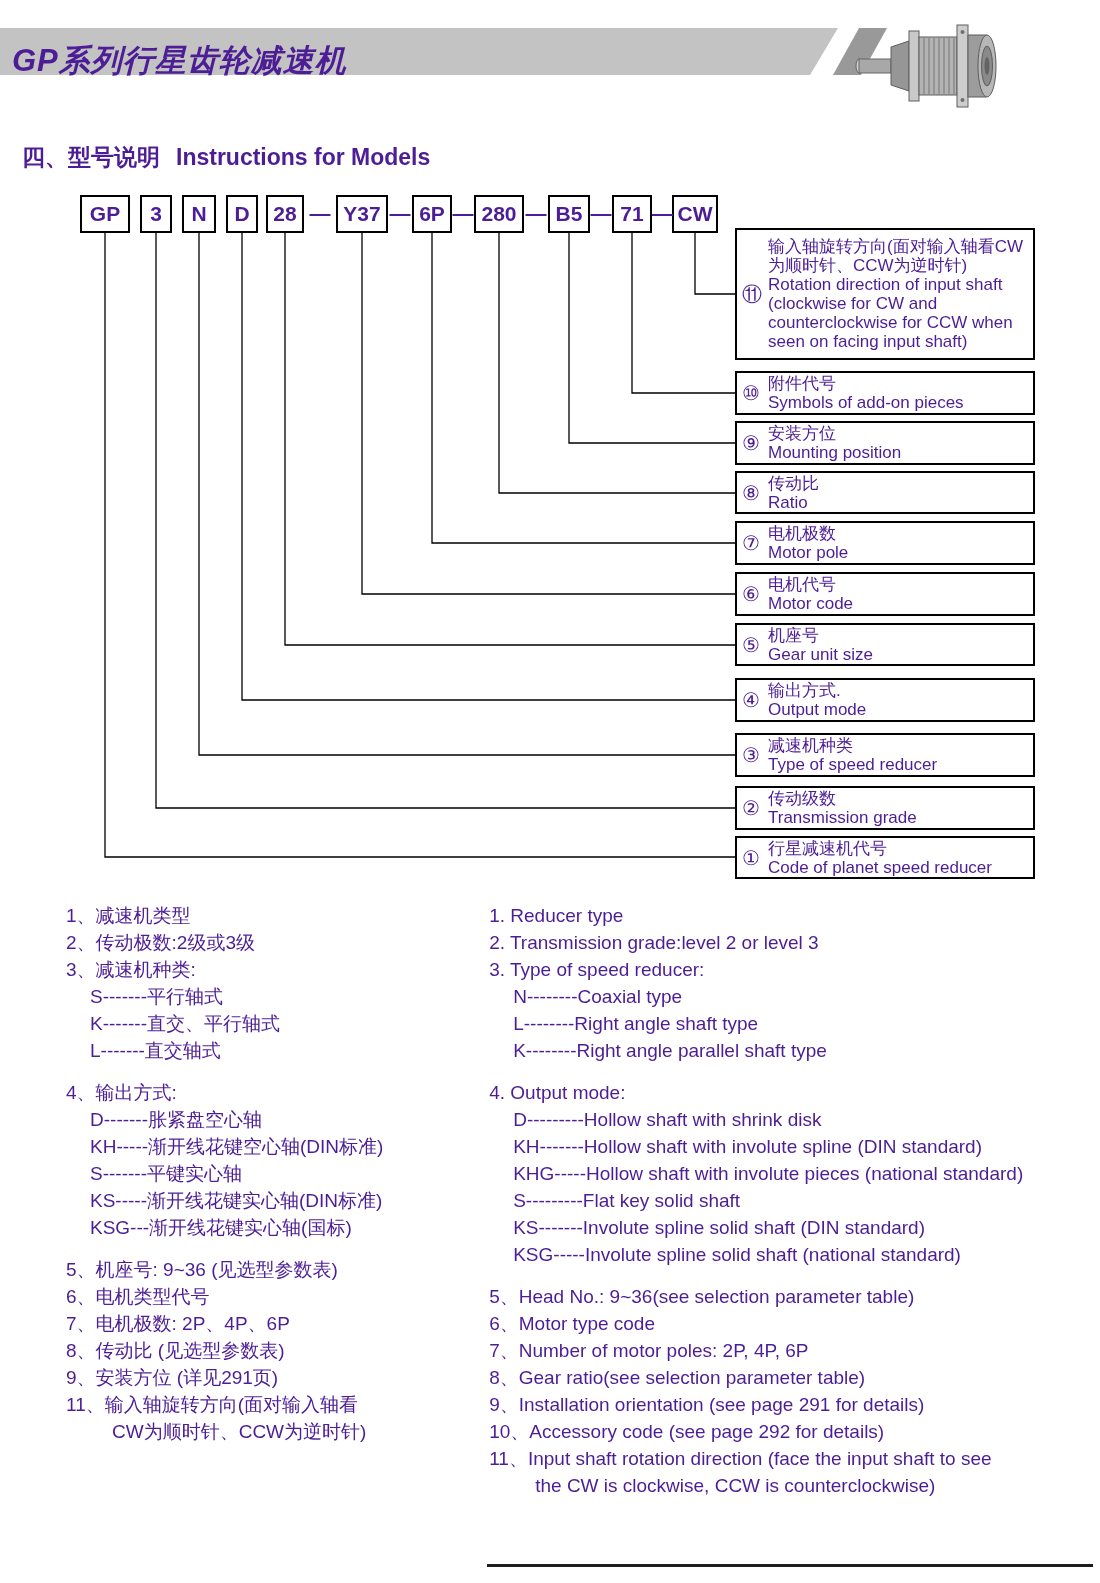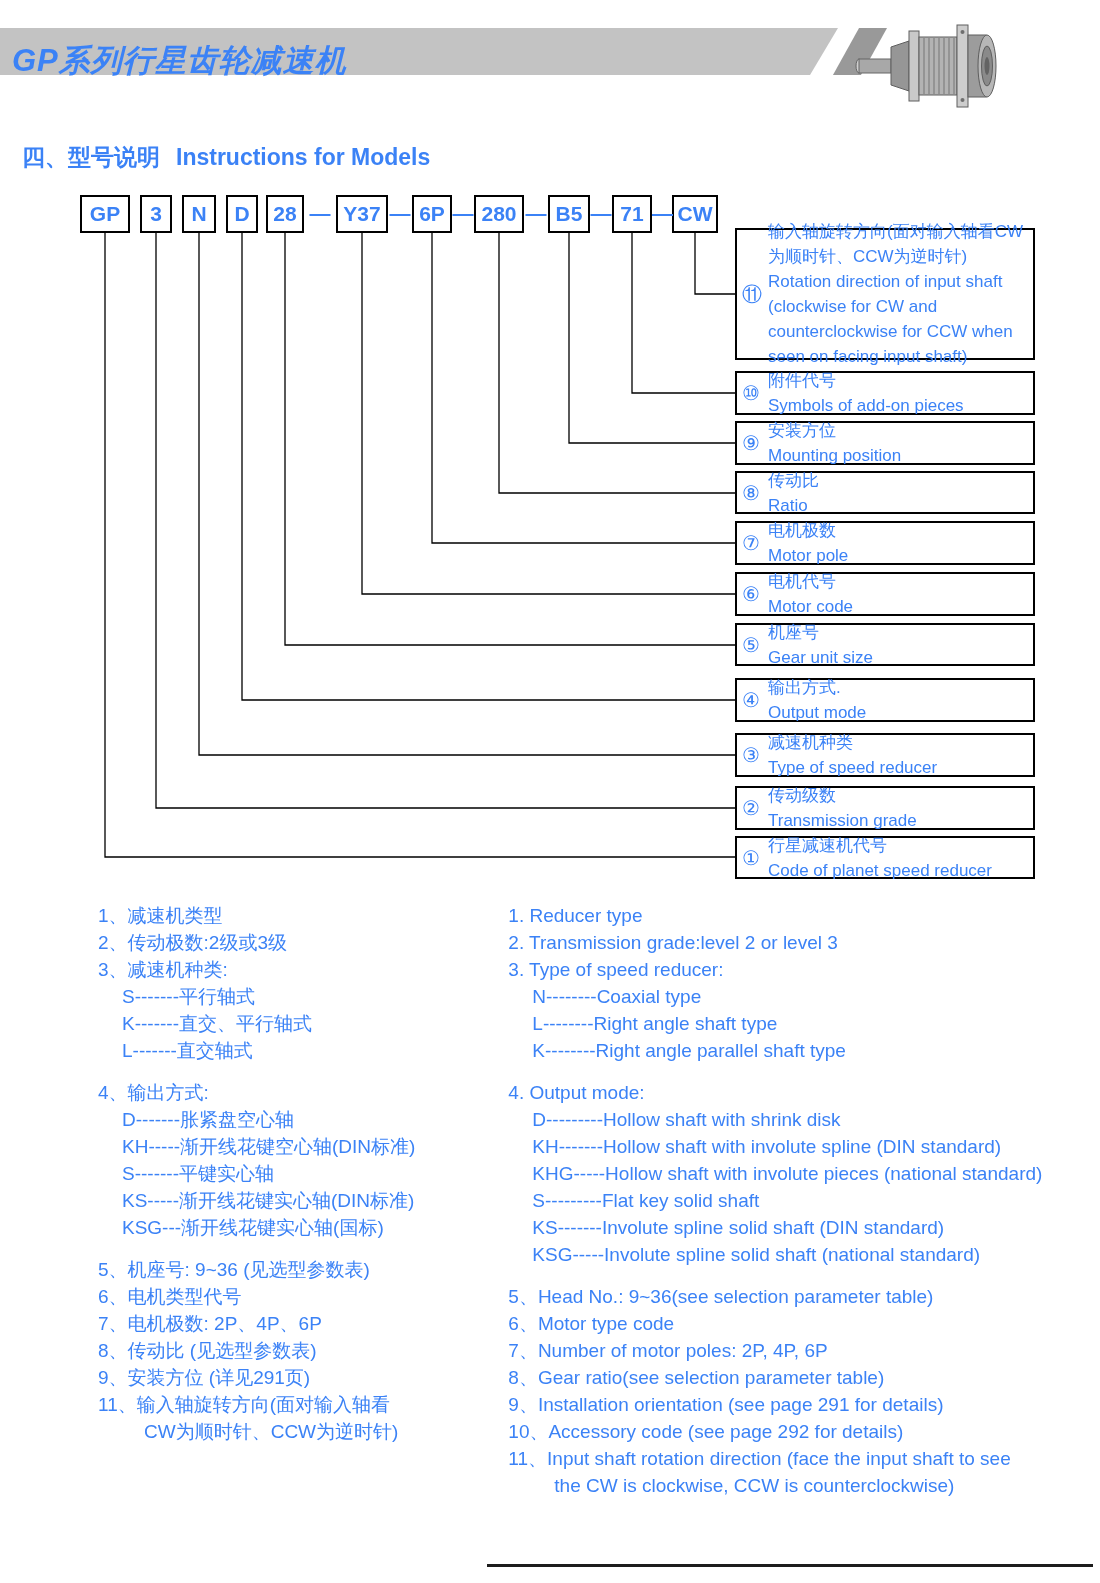--- a/index.html
+++ b/index.html
@@ -1,19 +1,19 @@
 <!DOCTYPE html>
 <html><head>
 <meta charset="utf-8">
 <style>
   * { margin:0; padding:0; box-sizing:border-box; }
   html,body { background:#ffffff; }
   .page {
     position:relative; width:1100px; height:1583px; margin:0 auto;
-    background:#ffffff; color:#3b82f6;
+    background:#ffffff; color:#4c1d95;
     font-family:"Liberation Sans", sans-serif;
     overflow:hidden;
   }
 
   
   .header-band {
     position:absolute; top:28px; left:0; width:838px; height:47px;
     background:#c3c3c3;
     clip-path:polygon(0 0, 100% 0, calc(100% - 28px) 100%, 0 100%);
   }
@@ -41,24 +41,24 @@
     position:absolute; top:5px; height:38px; line-height:36px;
     text-align:center; font-weight:bold; font-size:21px;
   }
   .connectors { position:absolute; top:0; left:0; pointer-events:none; }
   .lbox {
     position:absolute; left:735px; width:300px; border:2px solid #000; background:#fff;
     display:flex; align-items:center; padding:2px 4px 2px 5px;
   }
   .lnum { flex:0 0 26px; font-size:20px; }
   .ltxt { flex:1; }
-  .lzh, .len { display:block; font-size:17px; line-height:25px; }
-
-  
-  .lists { position:absolute; top:902px; left:0; width:1100px; display:flex;padding-left:32px; }
+  .lzh, .len { display:block; font-size:17px; line-height:19px; }
+
+  
+  .lists { position:absolute; top:902px; left:0; width:1100px; display:flex; }
   .col-left  { width:412px; margin-left:66px; }
   .col-right { width:612px; margin-left:12px; }
   .li   { font-size:19px; line-height:27px; white-space:nowrap; }
   .sub  { padding-left:24px; }
   .cont { padding-left:46px; }
   .gap  { margin-top:15px; }
 
   .bottom-rule { position:absolute; top:1564px; left:487px; width:606px; height:3px; background:#1c1c1c; }
 </style>
 </head>

